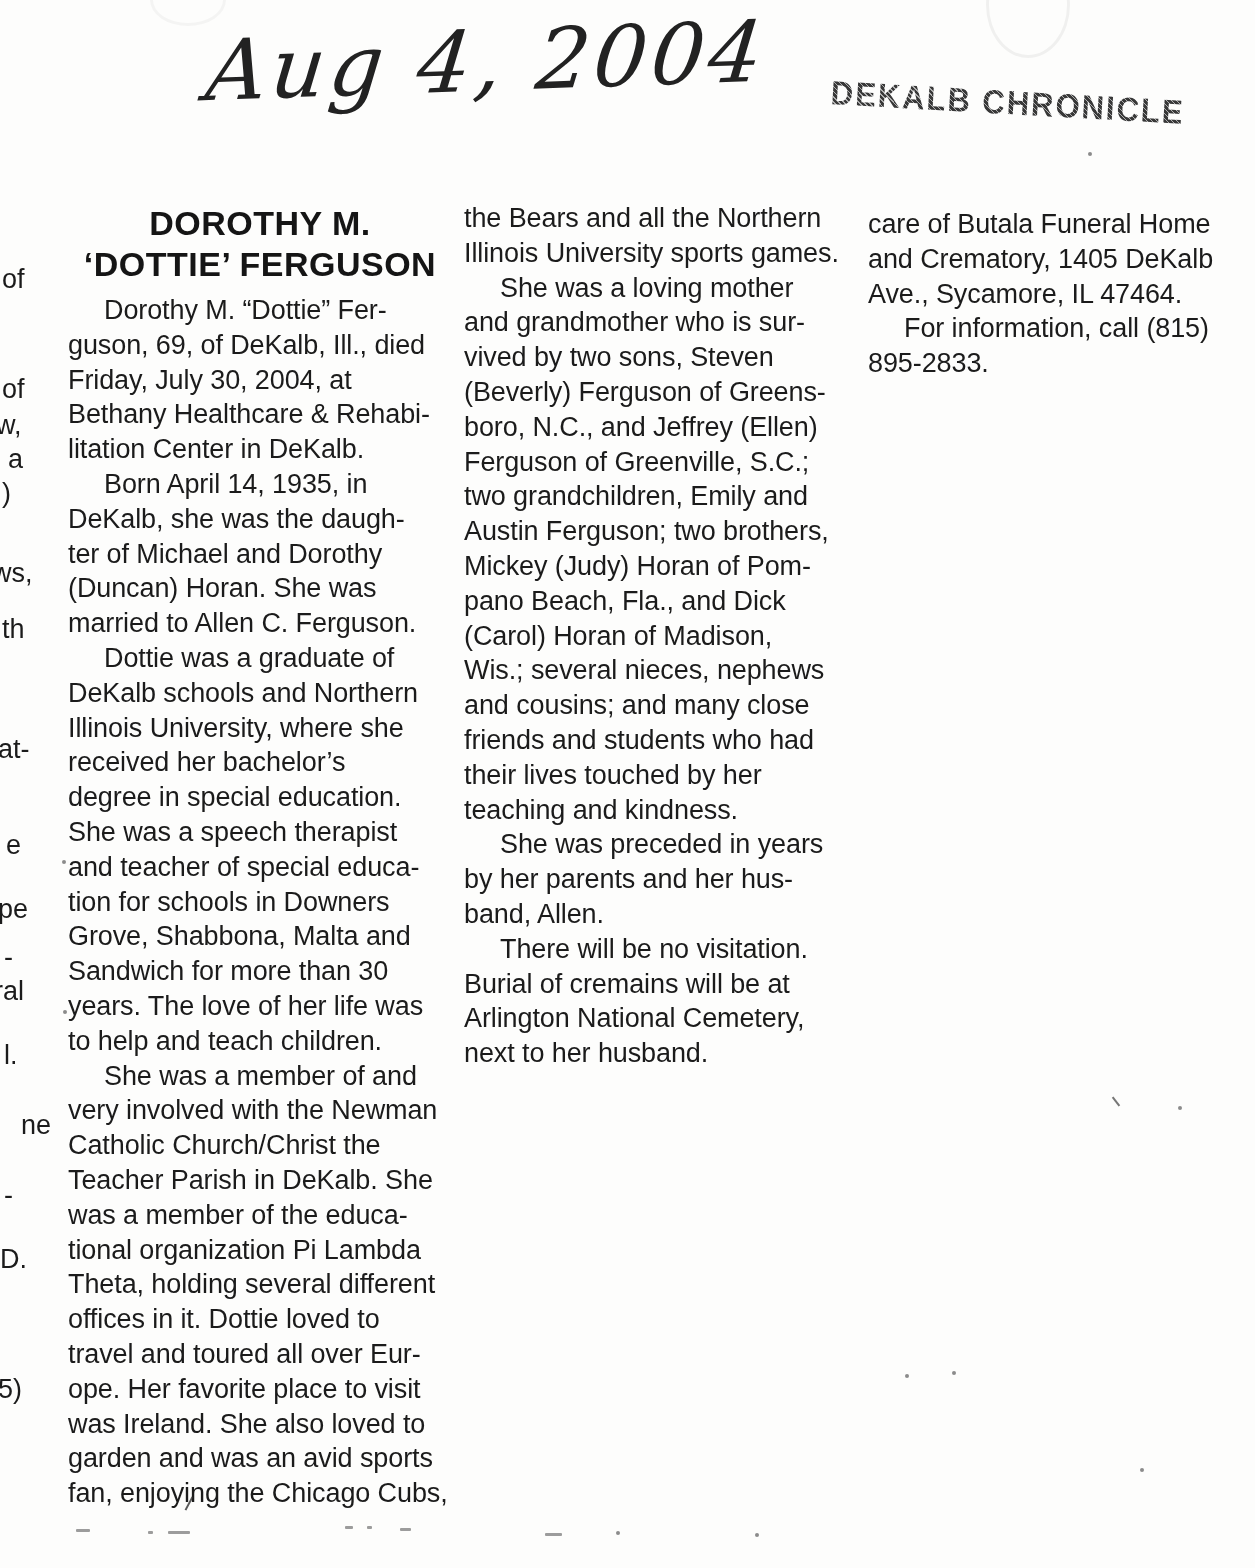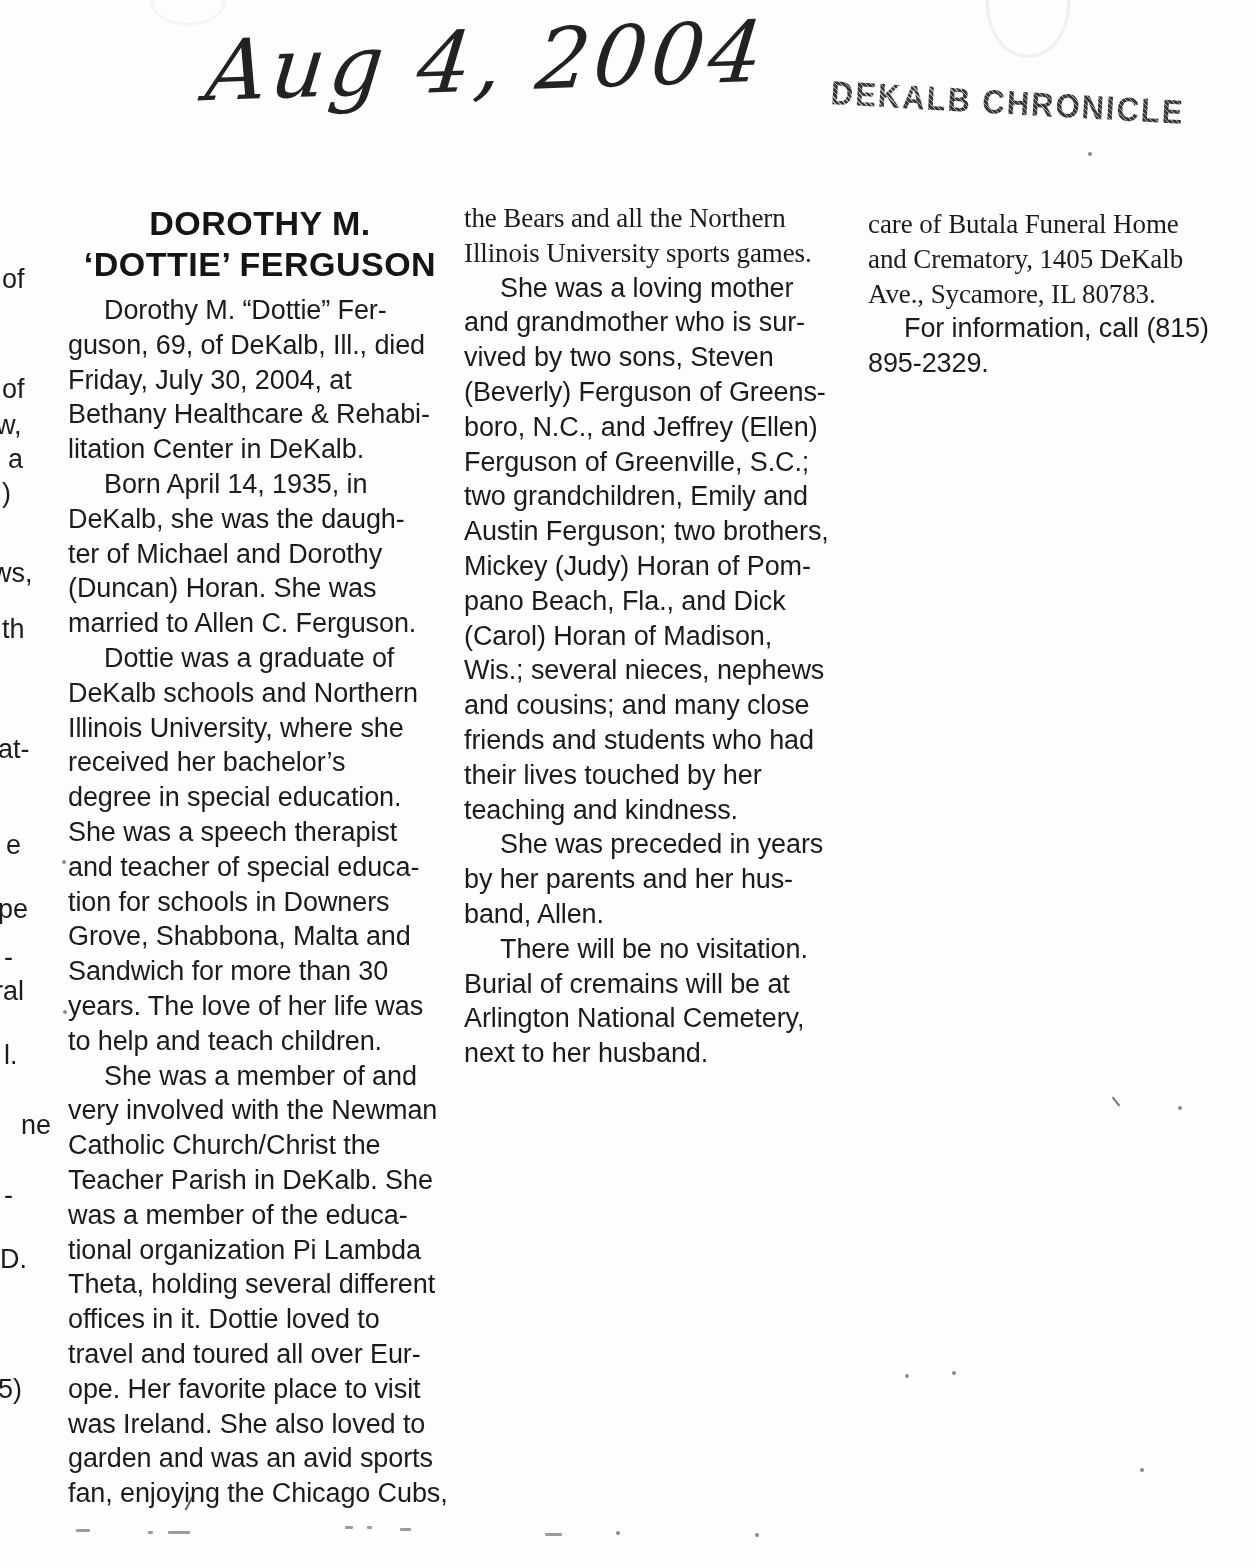--- a/index.html
+++ b/index.html
@@ -32,21 +32,21 @@
   .col-3 { left:868px; top:207px; width:382px; }
   .headline {
     font-size:34px; line-height:41px; font-weight:bold;
     text-align:center; white-space:pre-line;
     margin:0 0 8px 0; letter-spacing:.5px; color:#151515;
   }
   .para {
     font-size:27px; line-height:34.8px; letter-spacing:-.1px;
     white-space:pre-line; margin:0; text-indent:36px; color:#1b1b1b;
   }
-  .para.no-indent { text-indent:0;font-family:Liberation Serif, serif; }
+  .para.no-indent { text-indent:0; }
   
   .fragments { position:absolute; left:0; top:0; width:54px; height:100%; }
   .fragment {
     position:absolute; font-size:27px; line-height:34.8px;
     color:#1b1b1b; white-space:nowrap;
   }
   
   .marks { position:absolute; left:0; top:0; width:100%; height:100%; }
   .mark-dash { position:absolute; height:3px; background:#4d4d4d; opacity:.55; border-radius:1px; }
   .mark-dot  { position:absolute; width:4px; height:4px; background:#3f3f3f; opacity:.6; border-radius:50%; }
@@ -152,23 +152,23 @@
 band, Allen.</p>
     <p class="para">There will be no visitation.
 Burial of cremains will be at
 Arlington National Cemetery,
 next to her husband.</p>
   </div>
 
   <div class="col col-3">
     <p class="para no-indent">care of Butala Funeral Home
 and Crematory, 1405 DeKalb
-Ave., Sycamore, IL 80783.</p>
+Ave., Sycamore, IL 47464.</p>
     <p class="para">For information, call (815)
-895-2329.</p>
+895-2833.</p>
   </div>
 
   <div class="marks">
       <div class="mark-slash" style="left: 188px; top: 1496px;"></div>
       <div class="mark-dash" style="left: 76px; top: 1529px; width: 14px;"></div>
       <div class="mark-dash" style="left: 148px; top: 1531px; width: 5px;"></div>
       <div class="mark-dash" style="left: 168px; top: 1531px; width: 22px;"></div>
       <div class="mark-dash" style="left: 345px; top: 1526px; width: 8px;"></div>
       <div class="mark-dash" style="left: 367px; top: 1526px; width: 5px;"></div>
       <div class="mark-dash" style="left: 400px; top: 1528px; width: 11px;"></div>

